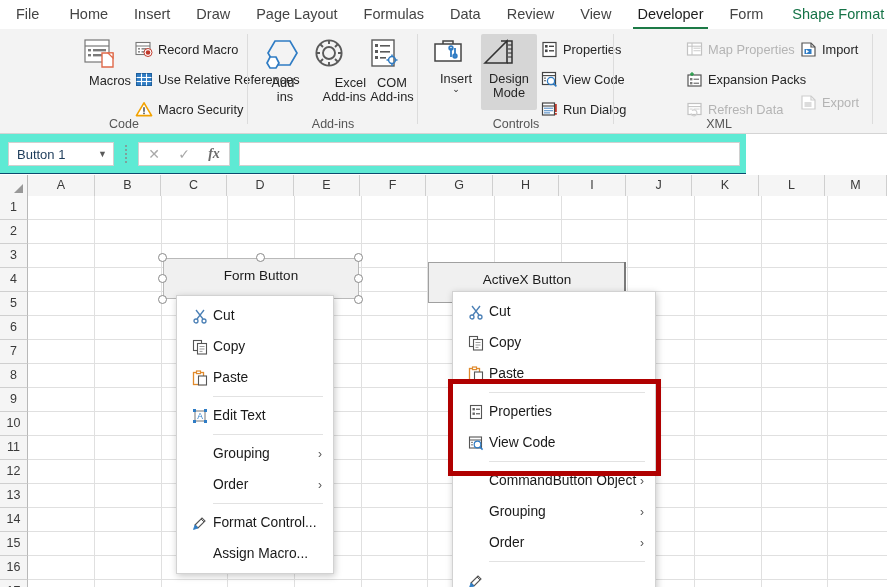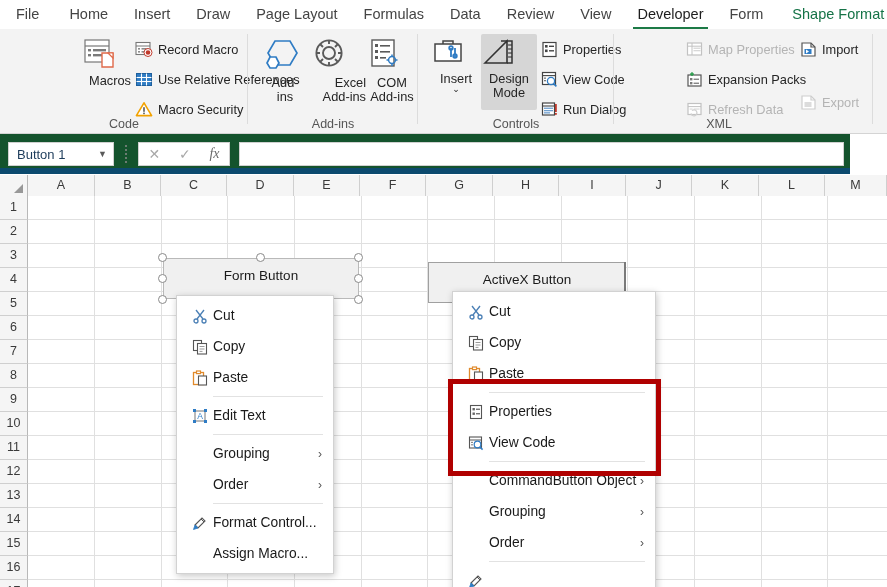--- a/index.html
+++ b/index.html
@@ -54,22 +54,22 @@
   }
   .smrow.disabled { color:#b4b4b4; }
   .smrow .gi { flex:0 0 auto; }
   .designmode-hl {
     position:absolute; background:#d6d6d6; border-radius:2px;
   }
   svg { display:block; }
 
   
   .fbar {
-    position:absolute; left:0; top:134px; width:850px; height:40px;
-    background:#14532d; border-bottom:6px solid #0c4a6e;
+    position:absolute; left:0; top:134px; width:746px; height:40px;
+    background:#5eead4; border-bottom:1px solid #0c4a6e;
   }
   .namebox {
     position:absolute; left:8px; top:8px; width:106px; height:24px;
     background:#fff; border:1px solid #d0d0d0;
     display:flex; align-items:center; padding:0 4px 0 8px;
     font-size:13px; color:#1c3b5a;
   }
   .namebox .nb-txt { flex:1; }
   .namebox .nb-arr { color:#5a5a5a; font-size:9px; padding-right:2px;}
   .dots {
@@ -486,21 +486,21 @@
     <div class="dots">
         <i></i>
         <i></i>
         <i></i>
         <i></i>
         <i></i>
       </div>
     <div class="fbtns">
       <span>✕</span>
       <span>✓</span>
-      <span style="font-style:italic;font-family:'Liberation Serif',serif;color:#6b6b6b;font-weight:normal;">fx</span>
+      <span style="font-style:italic;font-family:'Liberation Serif',serif;color:#6b6b6b;font-weight:bold;">fx</span>
     </div>
     <div class="finput"></div>
   </div>
 
   <div class="sheet">
 
     <div class="colhdr">
       <div class="corner"></div>
       <div class="ch" style="width:67px">A</div>
       <div class="ch" style="width:66px">B</div>

